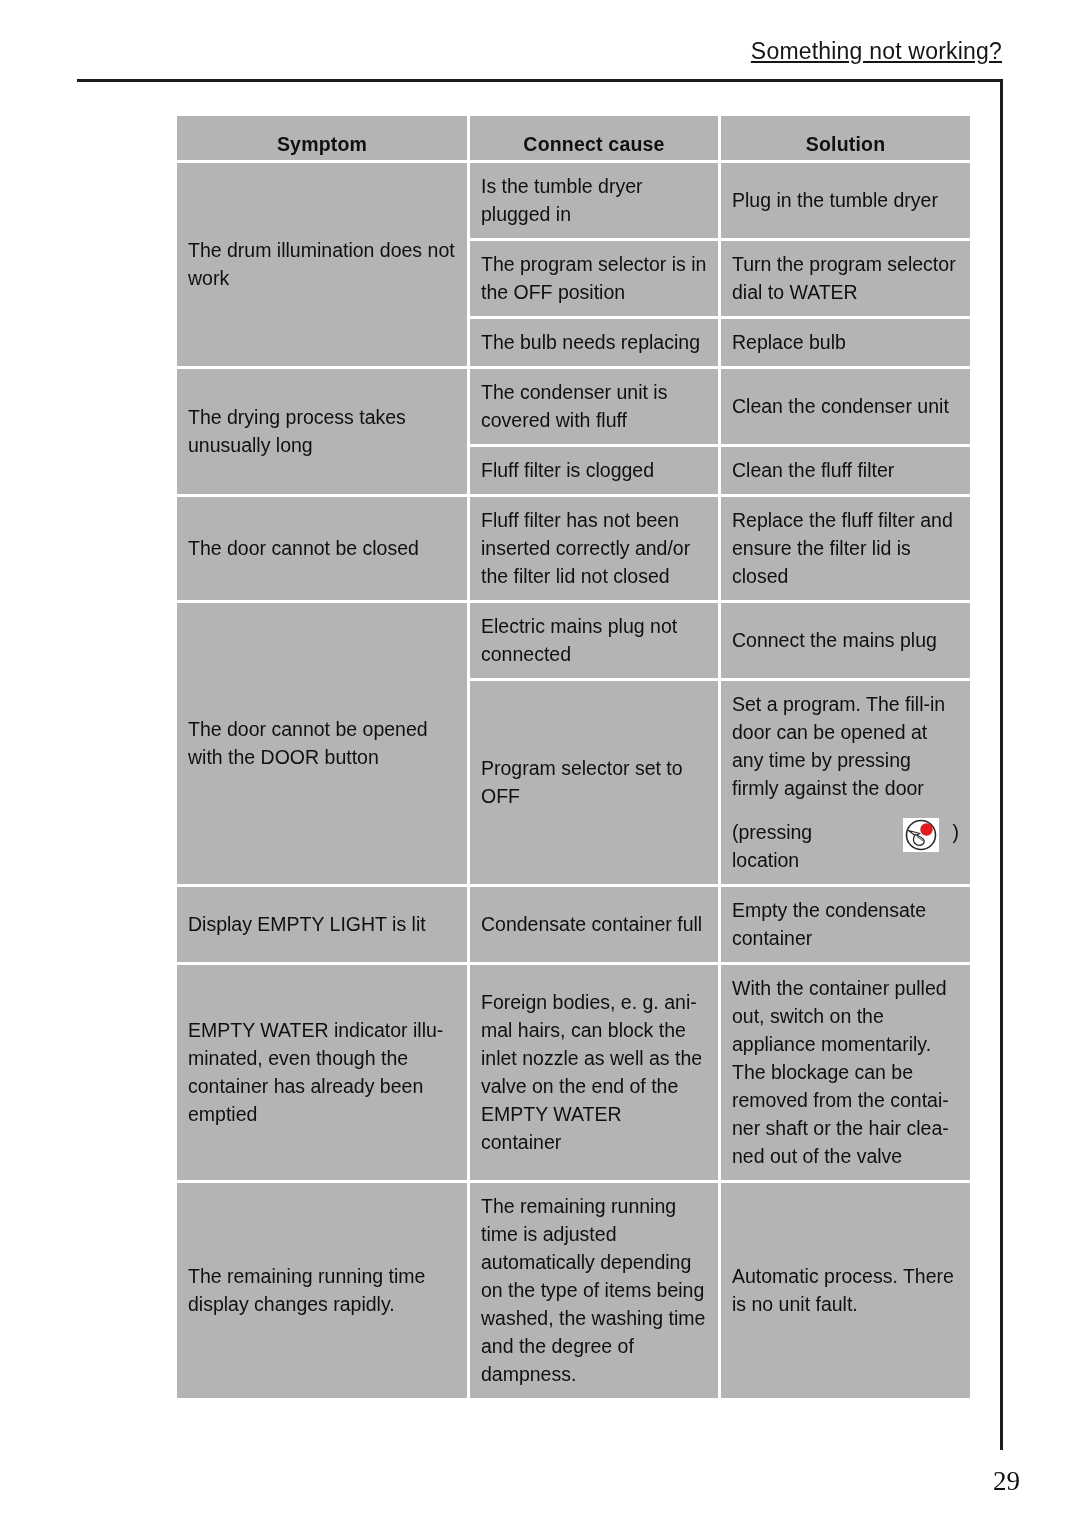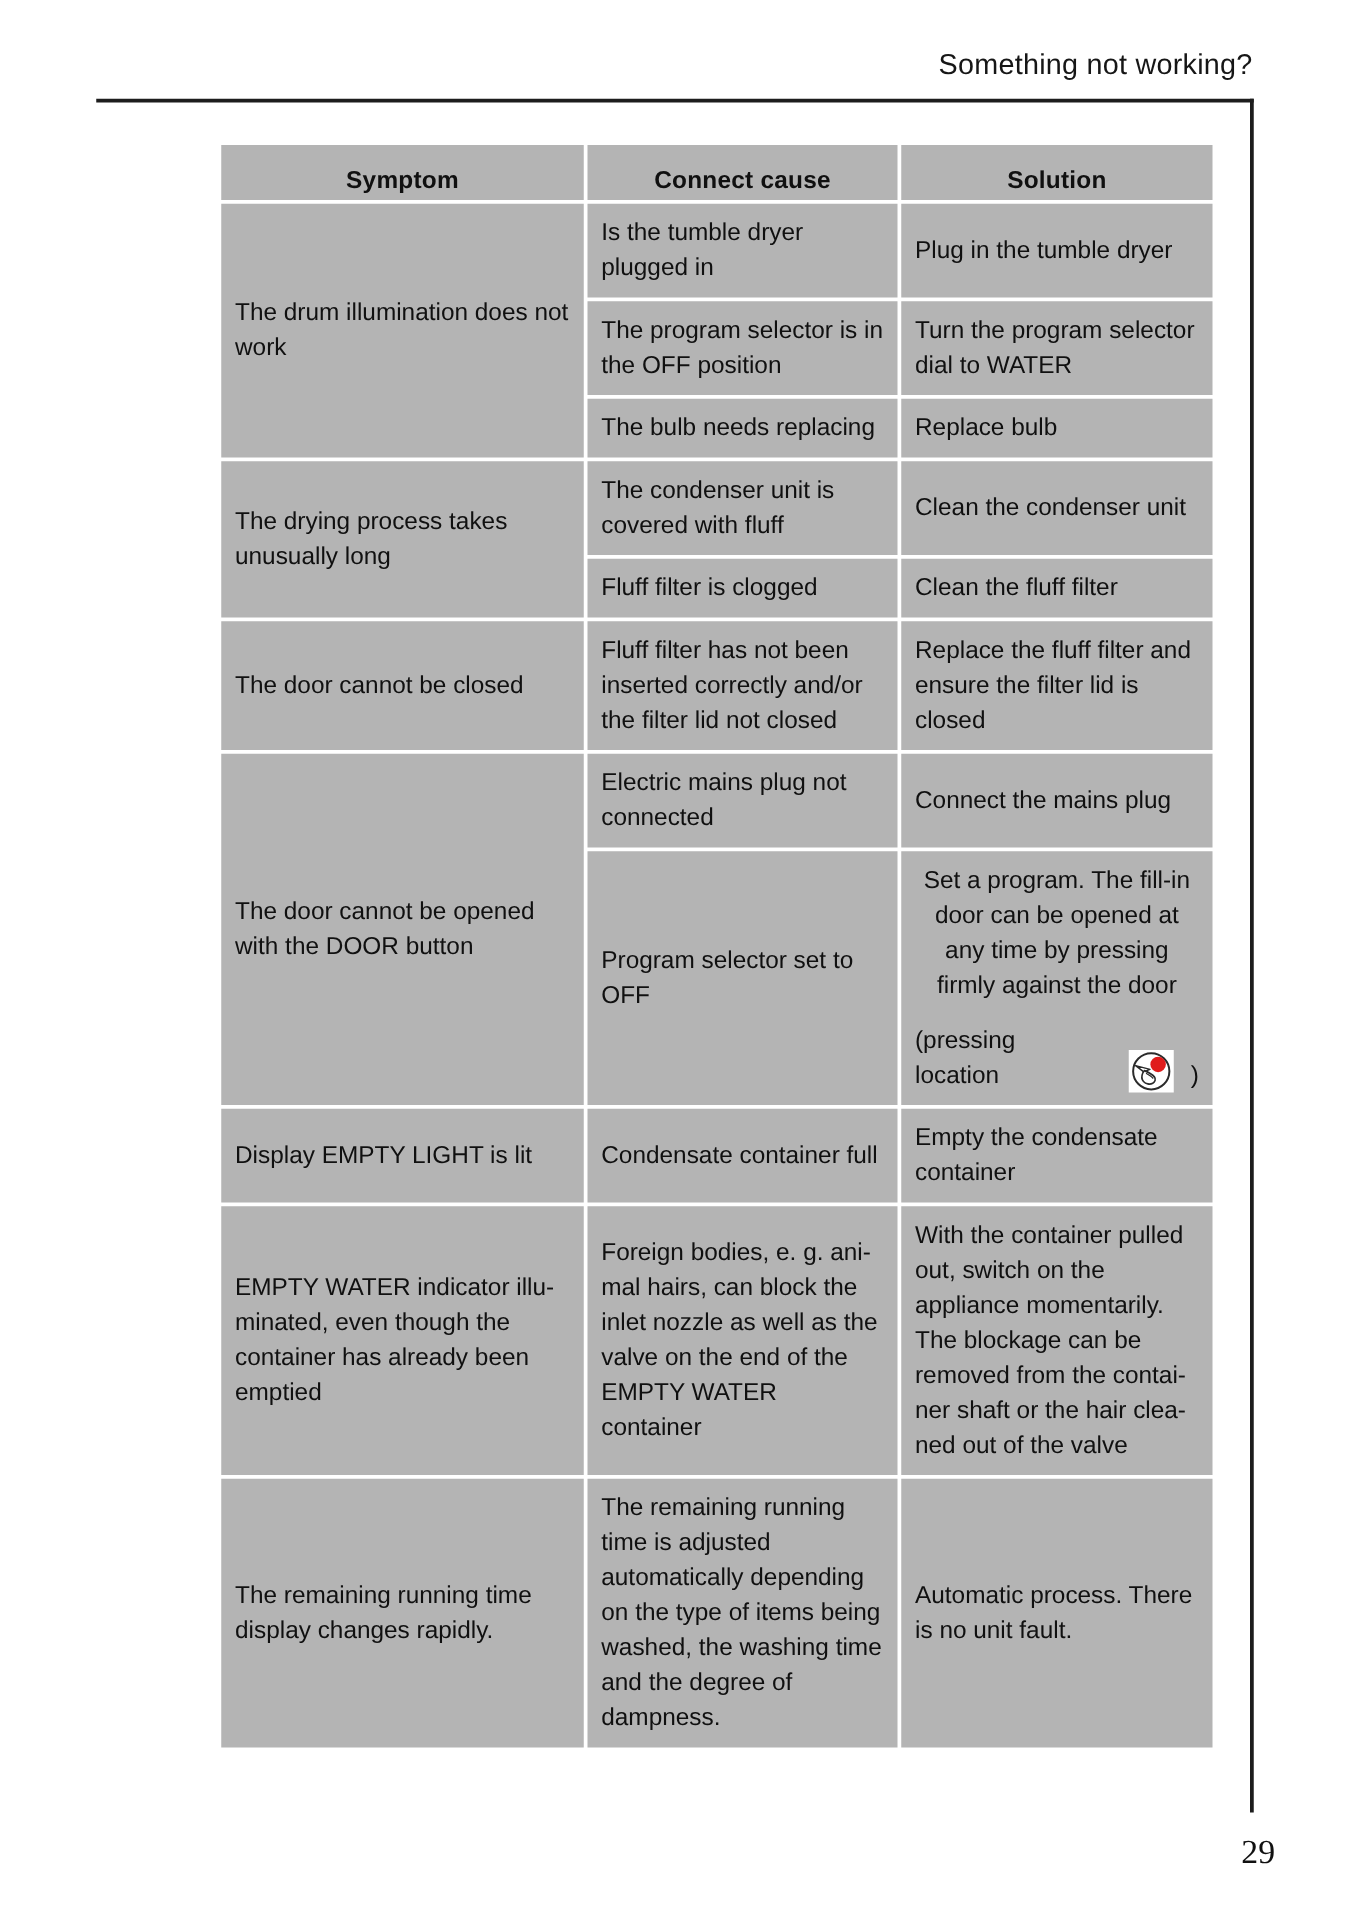--- a/index.html
+++ b/index.html
@@ -20,20 +20,21 @@
   .page-header {
     position: absolute;
     left: 77px;
     top: 38px;
     width: 925px;
     text-align: right;
     font-size: 23px;
     letter-spacing: 0.2px;
     color: #161616;
     white-space: nowrap;
+    text-decoration: underline;
   }
   .header-rule {
     position: absolute;
     left: 77px;
     top: 79px;
     width: 926px;
     height: 0;
     border-top: 3px solid #1d1d1d;
   }
 
@@ -79,26 +80,26 @@
     text-align: center;
     font-weight: bold;
     font-size: 19.5px;
     padding-top: 14px;
     padding-bottom: 2px;
     letter-spacing: 0.2px;
   }
   td.sym { }
   td.tall { }
 
-  .cell-line { display: block; text-align: center; }
+  .cell-line { display: block; }
 
   
   .press-line {
     display: flex;
-    align-items: flex-end;
+    align-items: flex-start;
     gap: 12px;
     margin-top: 16px;
   }
   .press-ico {
     display: inline-block;
     width: 36px;
     height: 34px;
     background: #ffffff;
     margin: 0 2px 0 6px;
     position: relative;

